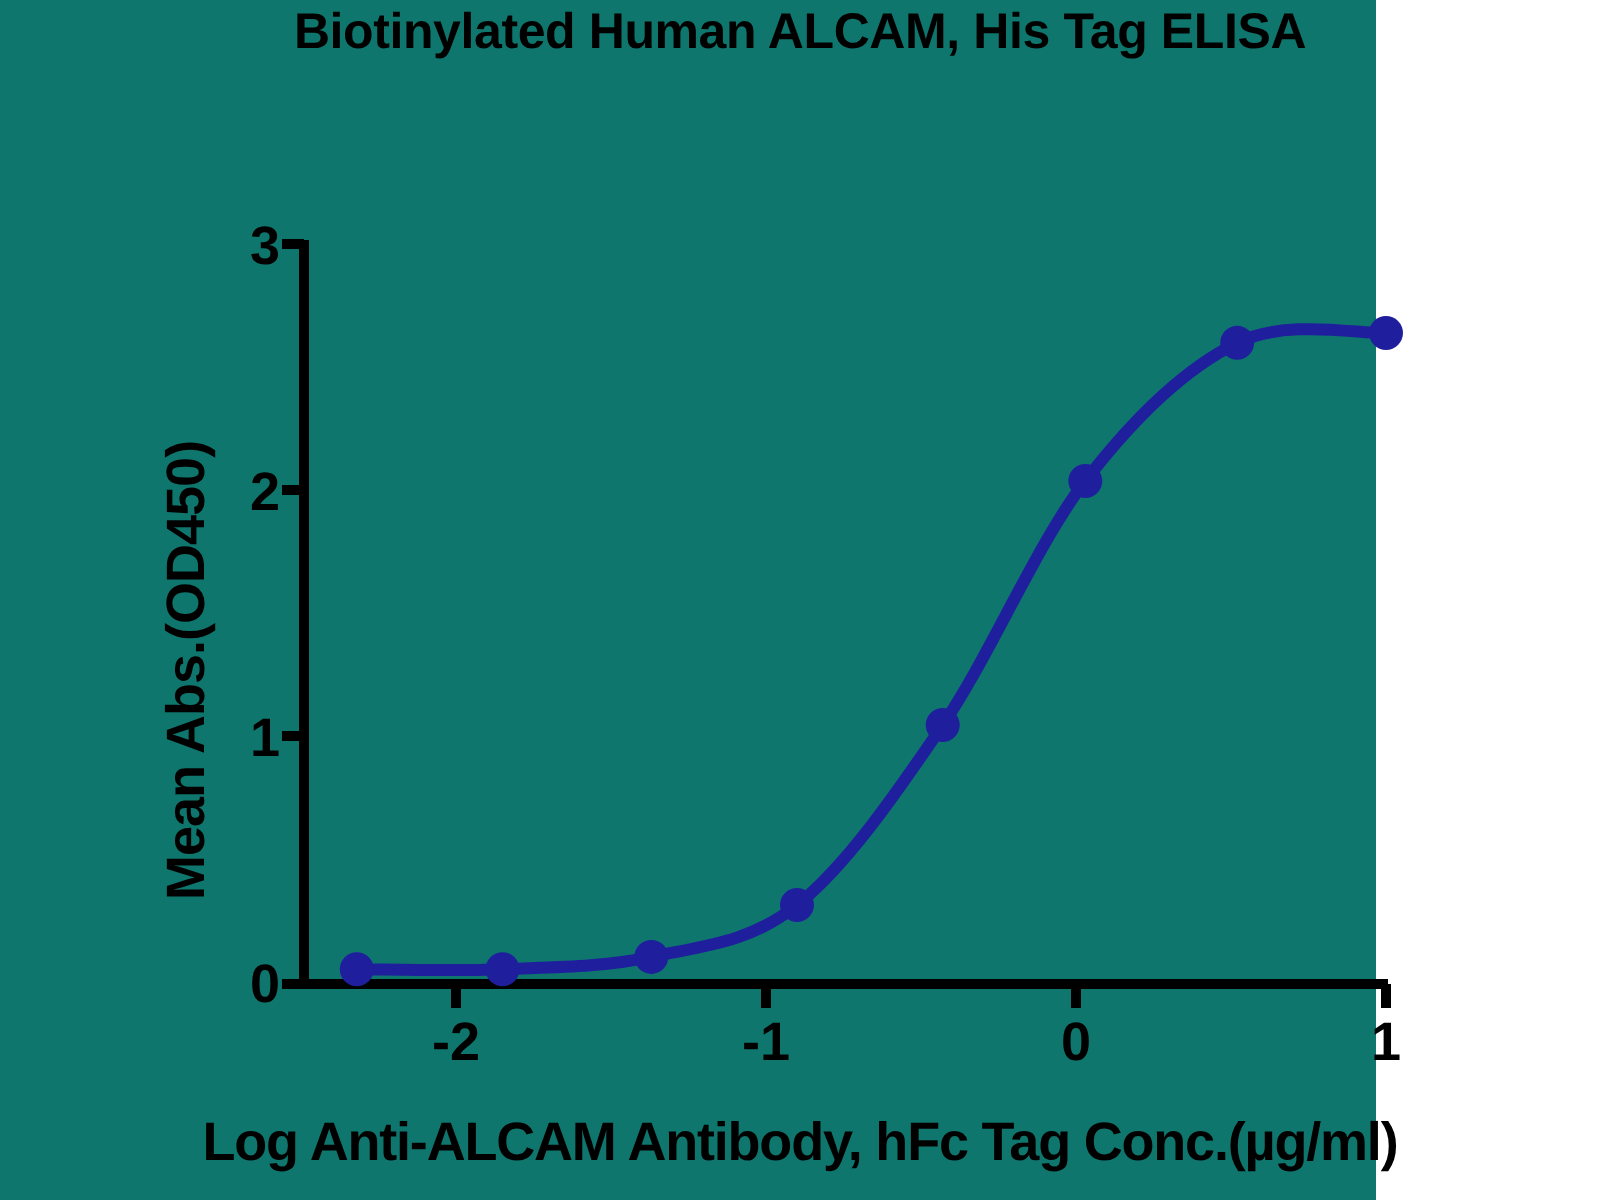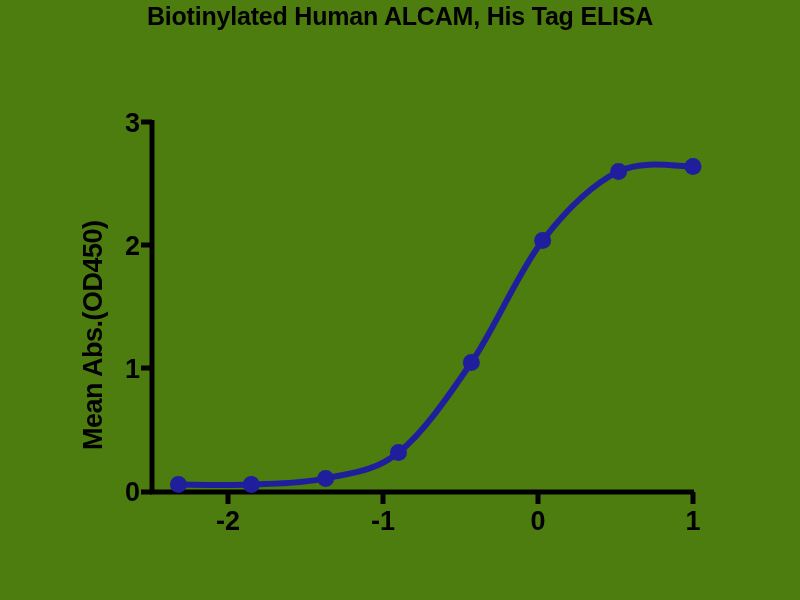--- a/index.html
+++ b/index.html
@@ -9,23 +9,23 @@
   }
   body {
     width: 800px;
     height: 600px;
     overflow: hidden;
     font-family: "Liberation Sans", sans-serif;
     color: #000000;
   }
   #page {
     position: relative;
-    width: 800px;
+    width: 688px;
     height: 600px;
-    background: #4d7c0f;
+    background: #0f766e;
     text-decoration: underline;
   }
   .title {
     position: absolute;
     left: 0;
     top: 2px;
     width: 800px;
     text-align: center;
     font-size: 25px;
     font-weight: bold;
@@ -90,20 +90,21 @@
   }
 </style>
 </head>
 <body>
 
 <div id="page">
 
   <div class="title">Biotinylated Human ALCAM, His Tag ELISA</div>
 
   <div class="ylabel">Mean Abs.(OD450)</div>
+  <div class="xlabel">Log Anti-ALCAM Antibody, hFc Tag Conc.(µg/ml)</div>
 
   <div class="tick-label ytick-label" style="left:110px; top:108px;">3</div>
   <div class="tick-label ytick-label" style="left:110px; top:231px;">2</div>
   <div class="tick-label ytick-label" style="left:110px; top:354px;">1</div>
   <div class="tick-label ytick-label" style="left:110px; top:477px;">0</div>
 
   <div class="tick-label xtick-label" style="left:208px; top:506px;">-2</div>
   <div class="tick-label xtick-label" style="left:363px; top:506px;">-1</div>
   <div class="tick-label xtick-label" style="left:518px; top:506px;">0</div>
   <div class="tick-label xtick-label" style="left:673px; top:506px;">1</div>

